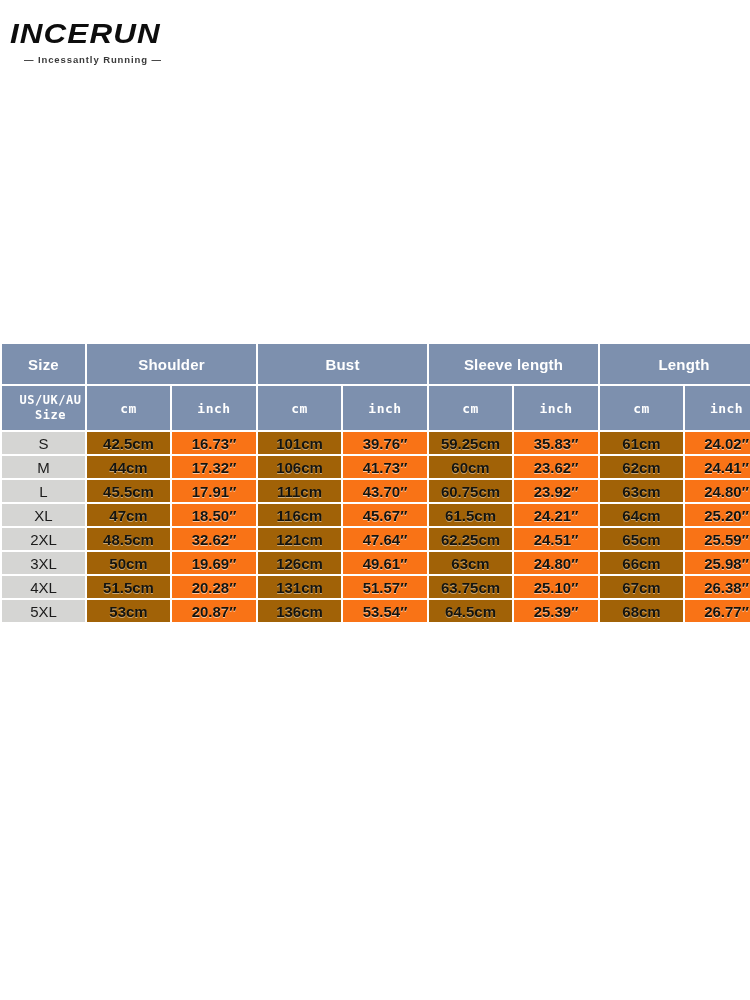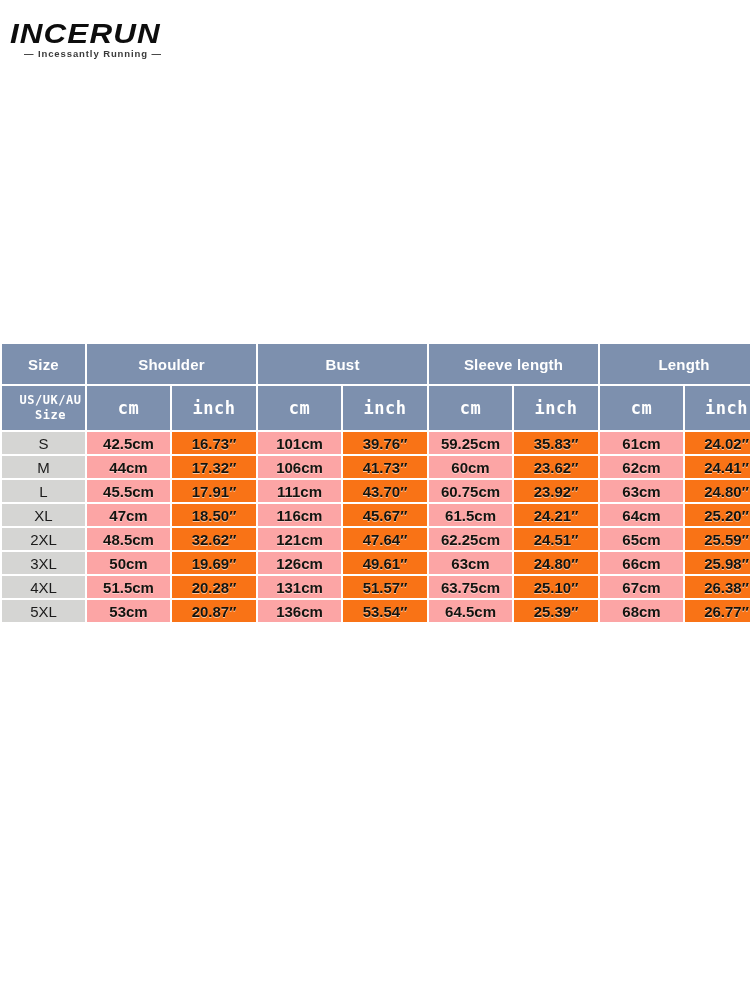--- a/index.html
+++ b/index.html
@@ -28,21 +28,21 @@
     font-style: italic;
     font-size: 28px;
     letter-spacing: 1px;
     color: #0d0d0d;
     line-height: 1;
     transform: scaleX(1.12);
     transform-origin: left center;
     white-space: nowrap;
   }
   .brand-tagline {
-    margin-top: 0;
+    margin-top: 6px;
     font-family: "Liberation Sans", sans-serif;
     font-weight: 700;
     font-size: 9.5px;
     letter-spacing: 0.9px;
     color: #3a3a3a;
     white-space: nowrap;
     padding-left: 14px;
   }
 
   
@@ -77,40 +77,40 @@
     font-size: 15px;
     height: 40px;
     letter-spacing: 0.2px;
   }
   
   th.hdr-unit {
     background: #7d90ae;
     color: #ffffff;
     font-family: "DejaVu Sans Mono", "Liberation Mono", monospace;
     font-weight: 700;
-    font-size: 17px;
+    font-size: 13px;
     height: 44px;
     letter-spacing: 0.5px;
   }
   th.hdr-unit.size-head {
     font-size: 12px;
     line-height: 1.25;
     padding-left: 14px;
   }
 
   
   td.c-size {
     background: #d5d5d3;
     color: #1b1b1b;
     font-size: 15px;
     font-weight: 400;
     height: 22px;
   }
   td.c-cm {
-    background: #fca5a5;
+    background: #a16207;
     color: #14140f;
     font-size: 15px;
     font-weight: 700;
     height: 22px;
     text-shadow: 0 1px 0 rgba(255,255,255,0.45);
   }
   td.c-inch {
     background: #f97316;
     color: #14140f;
     font-size: 15px;

